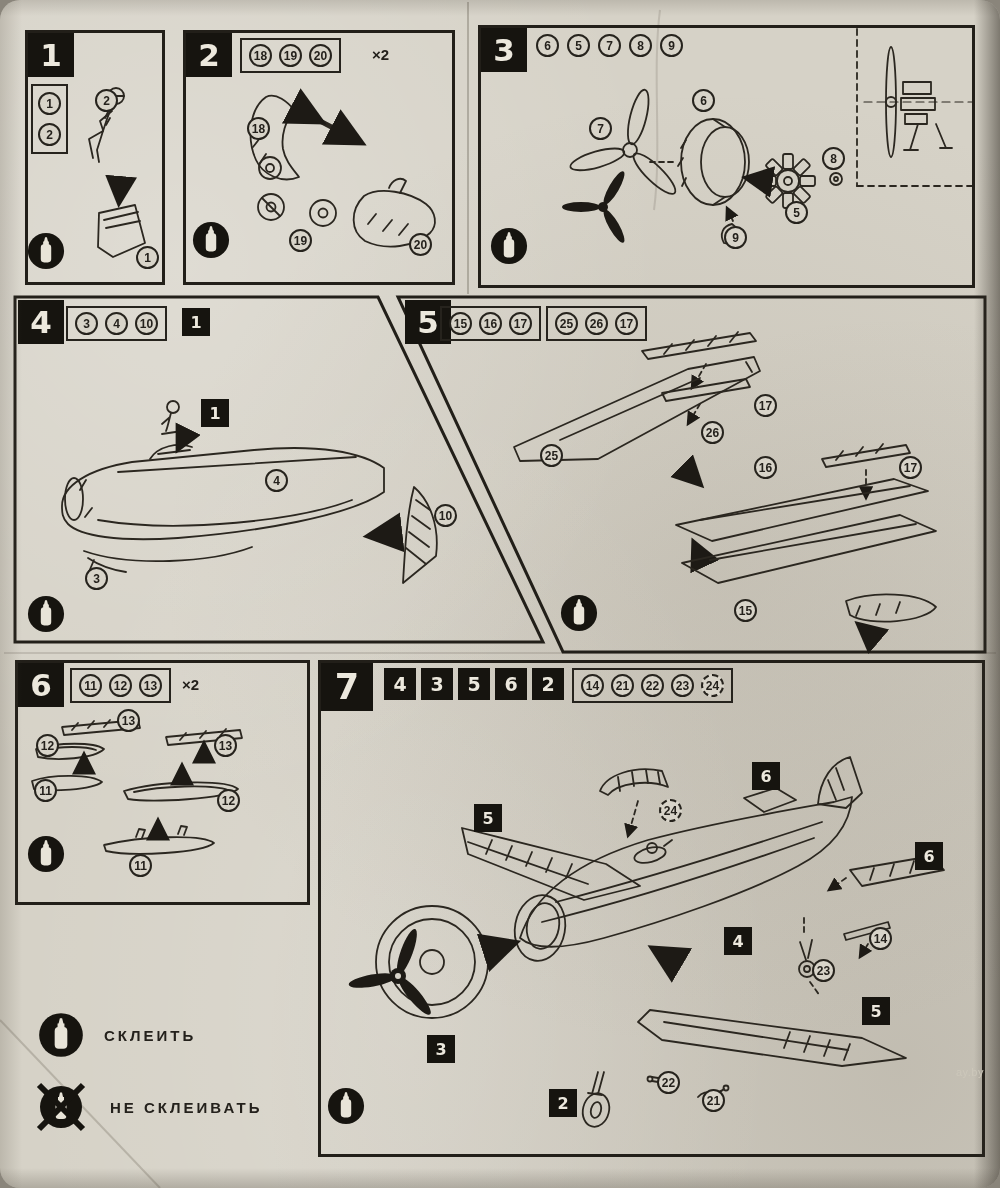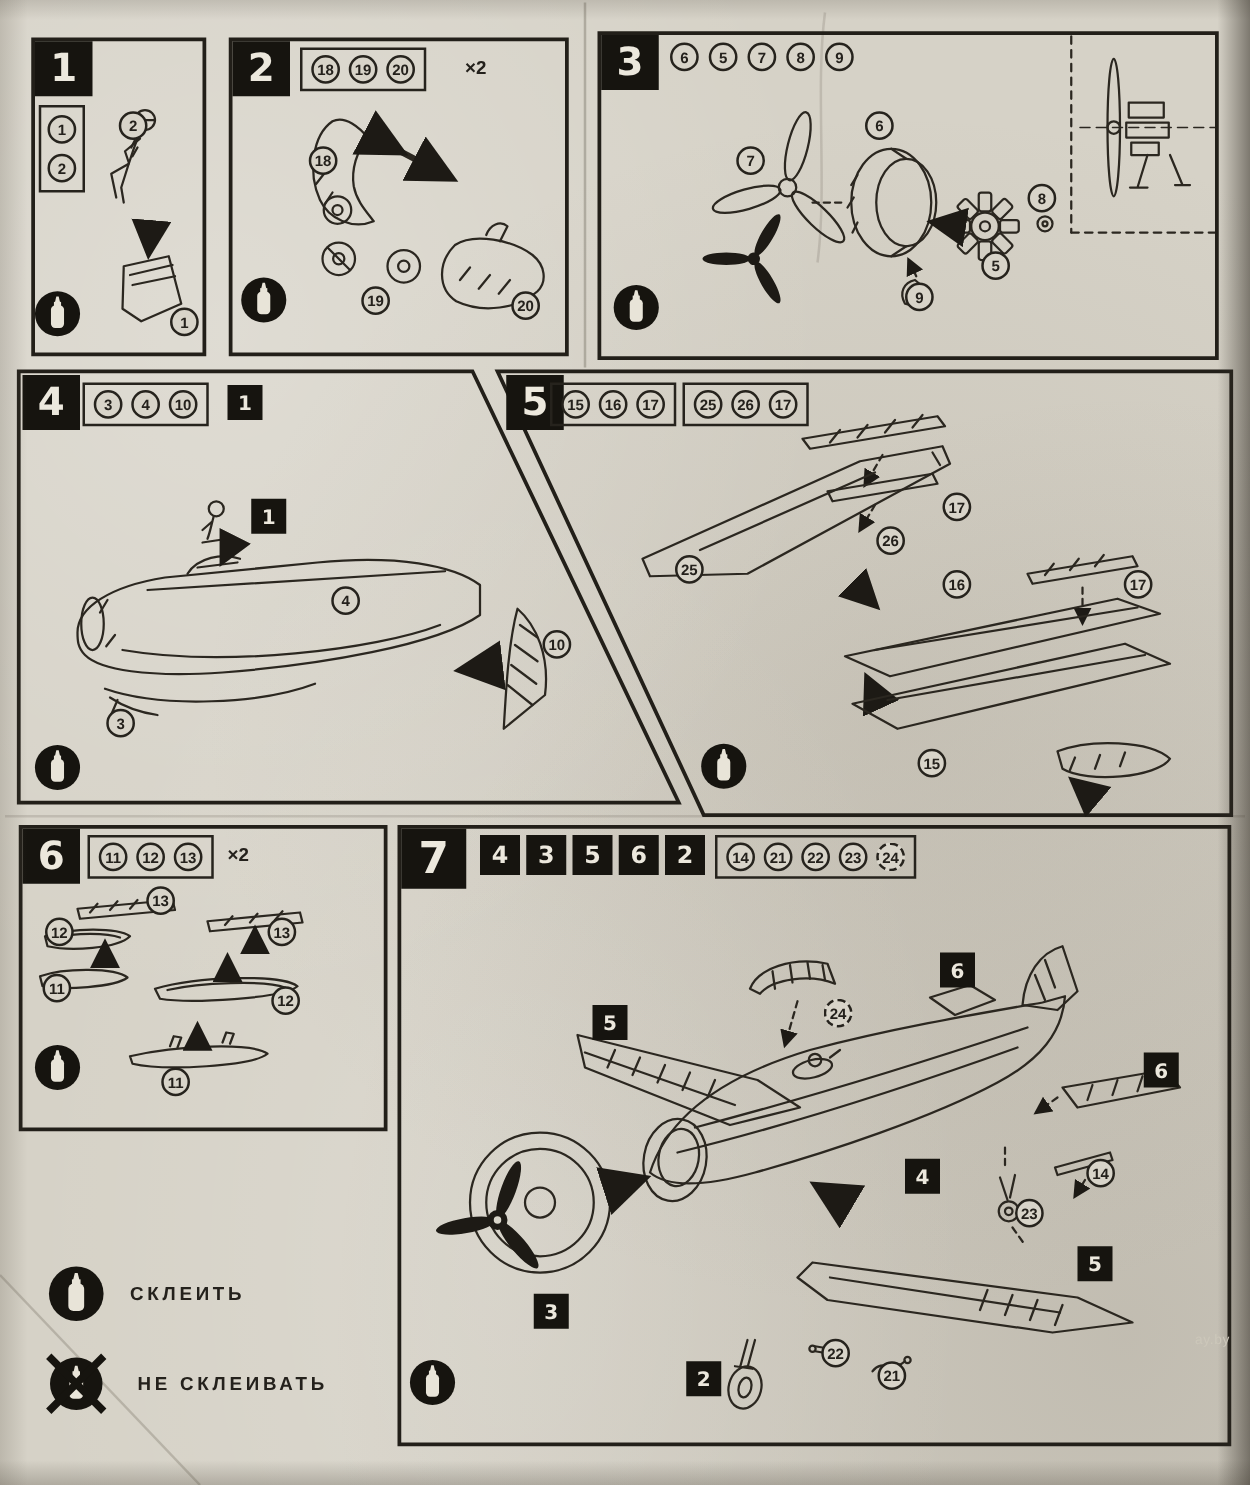--- a/index.html
+++ b/index.html
@@ -4,21 +4,21 @@
 <style>
   html,body{margin:0;padding:0;background:#8a857b;}
   #root{
     position:relative;width:1000px;height:1188px;overflow:hidden;
     background-color:#d6d2c7;
     background-image:
       radial-gradient(ellipse at 18% 22%, rgba(255,255,255,.22), rgba(255,255,255,0) 42%),
       radial-gradient(ellipse at 72% 48%, rgba(140,132,118,.16), rgba(0,0,0,0) 55%),
       radial-gradient(ellipse at 40% 85%, rgba(255,255,255,.14), rgba(255,255,255,0) 45%),
       radial-gradient(ellipse at 90% 90%, rgba(120,112,98,.22), rgba(0,0,0,0) 50%);
-    font-family:"Liberation Sans",sans-serif;color:#24211c;
+    font-family:"Liberation Sans",sans-serif;color:#24211c;border-radius:20px;
   }
   #root::after{
     content:'';position:absolute;inset:0;pointer-events:none;z-index:9;
     background:
       linear-gradient(to left, rgba(52,47,39,.55), rgba(52,47,39,0) 26px),
       linear-gradient(to right, rgba(96,89,76,.22), rgba(0,0,0,0) 22px),
       linear-gradient(to top, rgba(76,70,59,.28), rgba(0,0,0,0) 20px),
       linear-gradient(to bottom, rgba(76,70,59,.18), rgba(0,0,0,0) 16px);
   }
   .panel{position:absolute;border:3px solid #221f19;box-sizing:border-box;z-index:2;}

